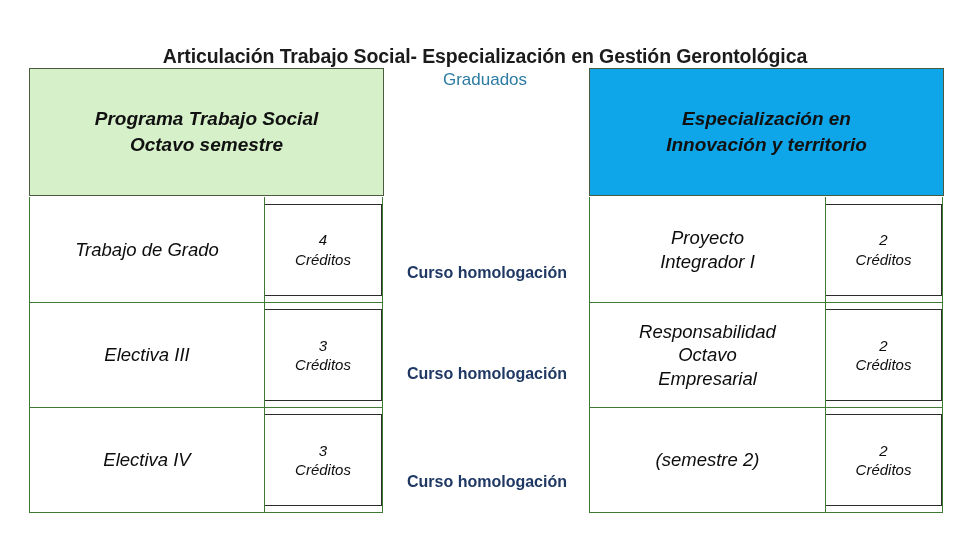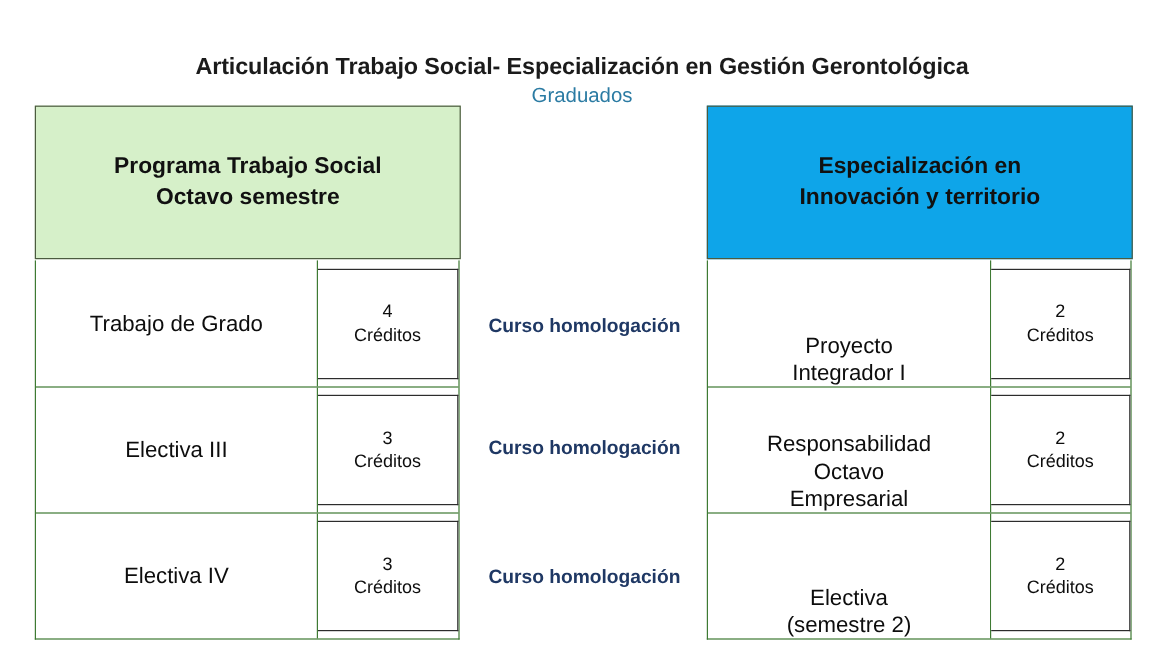--- a/index.html
+++ b/index.html
@@ -36,21 +36,22 @@
     font-size: 17px;
     font-weight: normal;
     color: #2b7ba3;
     line-height: 1.35;
     margin-top: 1px;
   }
 
   
   .column {
     position: absolute;
-    top: 88px;
+    top: 68px;
+    font-style: italic;
   }
   #left-column  { left: 29px;  width: 355px; }
   #right-column { left: 589px; width: 355px; }
 
   .program-header {
     box-sizing: border-box;
     width: 100%;
     height: 128px;
     border: 1.5px solid #4b5b3f;
     display: flex;
@@ -90,21 +91,21 @@
     display: flex;
     align-items: center;
     justify-content: center;
     text-align: center;
     font-size: 18.5px;
     color: #0d0d0d;
     line-height: 1.25;
     padding: 0 6px;
     border-right: 1.6px solid #3e7a33;
   }
-  #right-column .course-name { flex-basis: 236px; width: 236px; align-items: flex-end; }
+  #right-column .course-name { flex-basis: 236px; width: 236px; }
 
   .credits-cell {
     box-sizing: border-box;
     flex: 1 1 auto;
     position: relative;
     display: flex;
     align-items: center;
     justify-content: center;
   }
   .credits-box {
@@ -235,21 +236,20 @@
         <div class="credits-box">
           <span class="credits-number">2</span>
           <span class="credits-label">Créditos</span>
         </div>
       </div>
     </div>
 
     <div class="course-row">
       <div class="course-name">
         <div>
-          <div>Electiva</div>
           <div>(semestre 2)</div>
         </div>
       </div>
       <div class="credits-cell">
         <div class="credits-box">
           <span class="credits-number">2</span>
           <span class="credits-label">Créditos</span>
         </div>
       </div>
     </div>

